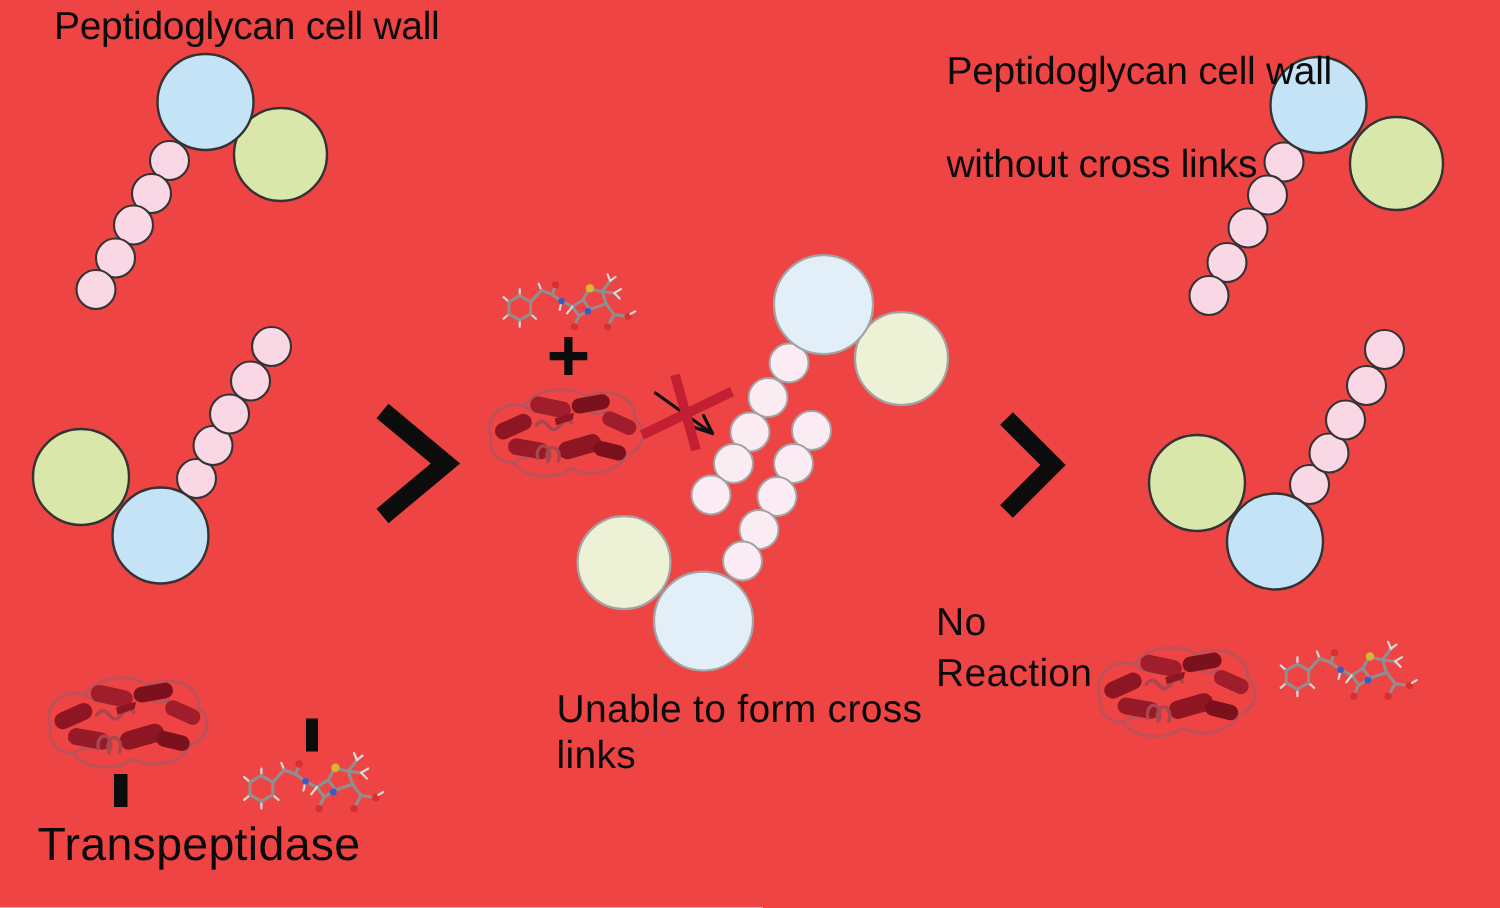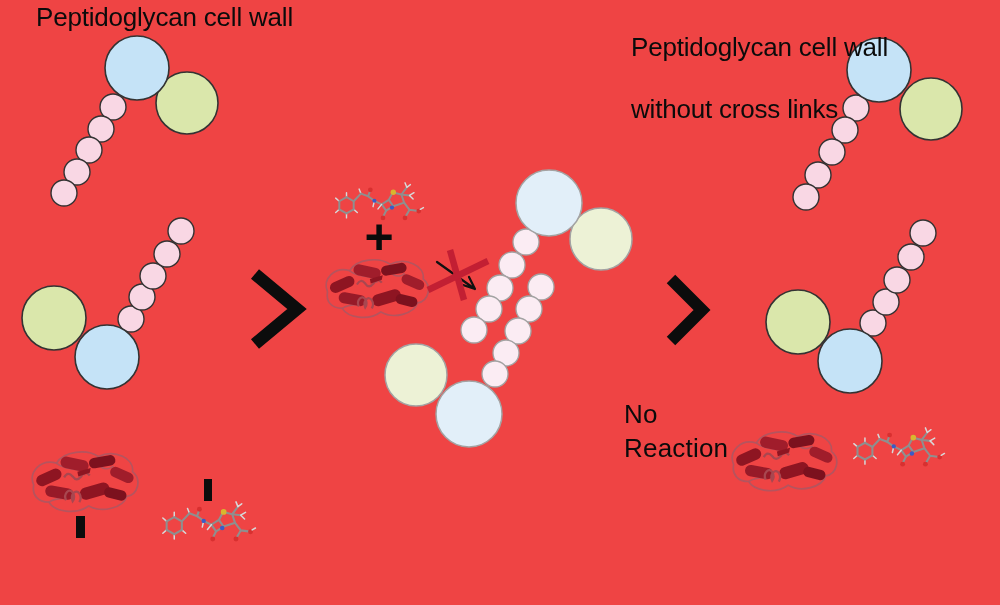--- a/index.html
+++ b/index.html
@@ -168,17 +168,19 @@
 
   <div class="txt title" style="left:36px; top:2px;">Peptidoglycan cell wall</div>
 
   <div class="txt title" style="left:631px; top:1px;">
     <div>Peptidoglycan cell wall</div>
     <div>without cross links</div>
   </div>
 
   <div class="txt" style="left:352px; top:212px; width:54px; text-align:center; font-size:50px; line-height:50px; font-weight:700;">+</div>
 
+  <div class="txt big-label" style="left:371px; top:457px; width:258px; font-size:26px; line-height:31px;">Unable to form cross links</div>
 
   <div class="txt big-label" style="left:624px; top:351px; width:124px; text-align:left; font-size:26px; line-height:34px;margin-top:46px;">No Reaction</div>
 
 
+  <div class="txt big-label" style="left:25px; top:545px; font-size:31px;">Transpeptidase</div>
 </div>
 
 </body></html>

